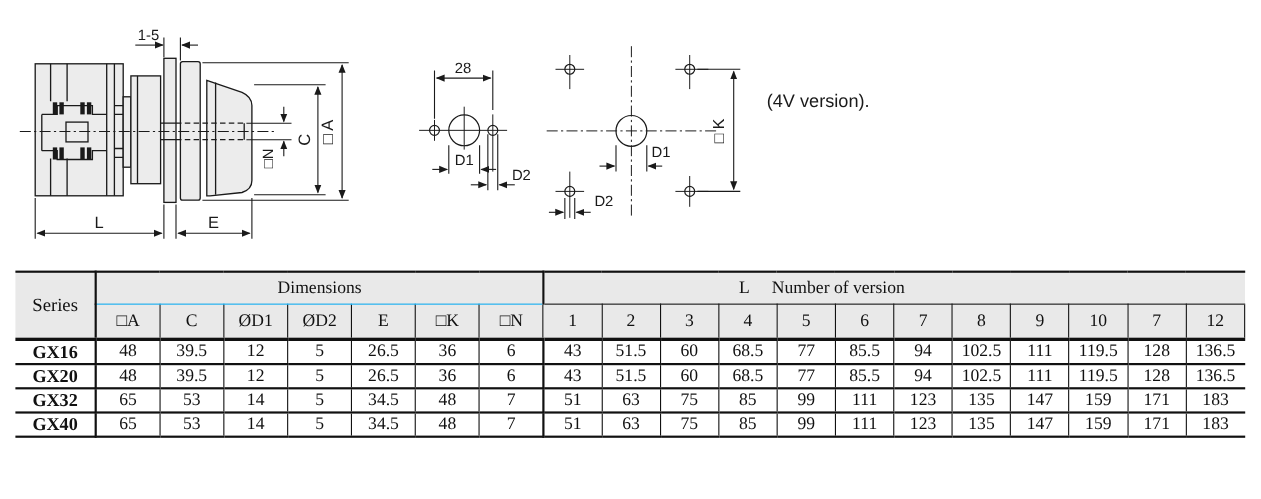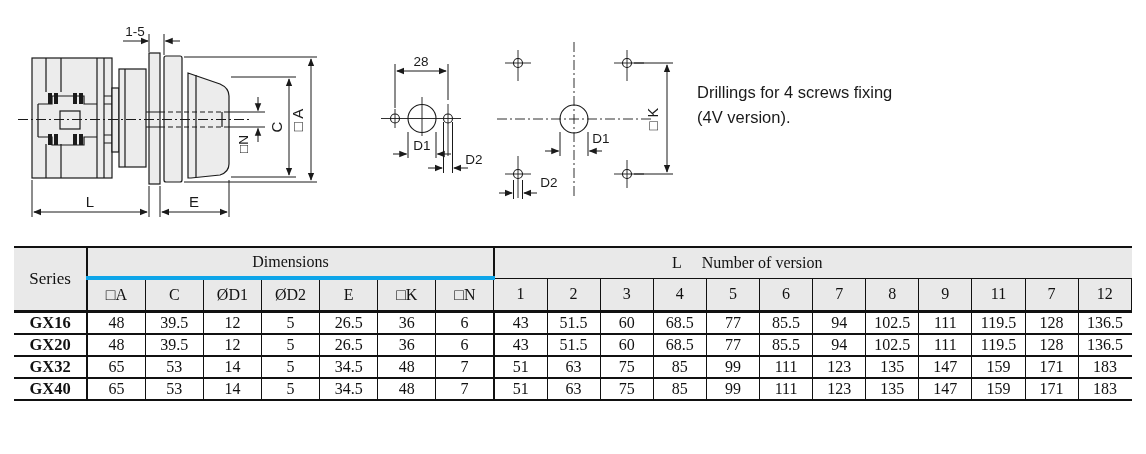--- a/index.html
+++ b/index.html
@@ -19,21 +19,21 @@
   thead th{background:#e9e9e9;}
   tr.h1 th{border-top:2px solid #111;height:28px;}
   tr.h2 th{height:30px;border-bottom:3px solid #111;}
   tbody tr{height:16px;}
   tbody td{border-bottom:2px solid #111;}
   tbody tr:last-child td{border-bottom:2.5px solid #111;}
   
   tr.h2 th, tbody td{border-left:1px solid #111;border-right:1px solid #111;}
   th.series{border-right:2.5px solid #111;border-left:none;border-bottom:3px solid #111;font-size:17px;}
   td.series{border-left:none;border-right:2.5px solid #111;font-weight:bold;font-size:16.5px;}
-  th.dimsh{border-bottom:4px solid #0ea5e9;border-right:2.5px solid #111;}
+  th.dimsh{border-bottom:1px solid #0ea5e9;border-right:2.5px solid #111;}
   th.elemsh{border-bottom:1px solid #111;border-right:none;}
   th.ncol,td.ncol{border-right:2.5px solid #111;}
   th.lastcol,td.lastcol{border-right:none;}
   .elhead{display:flex;justify-content:center;align-items:center;gap:20px;transform:translateX(-66px);}
 </style>
 </head>
 <body>
 
 <svg class="drawings" width="1146" height="244" viewBox="0 0 1146 244" xmlns="http://www.w3.org/2000/svg">
   <defs>
@@ -177,21 +177,20 @@
     </g>
   </g>
   <g font-family="Liberation Sans, sans-serif" font-size="13.5" fill="#1a1a1a" text-anchor="middle">
     <text x="601" y="143">D1</text>
     <text x="549" y="187">D2</text>
     <text x="658" y="119" font-size="14.5" transform="rotate(-90 658 119)">□ K</text>
   </g>
 </svg>
 
 <div class="note">
-  <div>Drillings for 4 screws fixing</div>
   <div>(4V version).</div>
 </div>
 
 <div class="tbl-wrap">
 <table>
   <colgroup>
     <col style="width:73px">
     <col span="7" style="width:58px">
     <col span="12" style="width:53px">
   </colgroup>
@@ -216,21 +215,21 @@
       <th class="ncol">□N</th>
       <th>1</th>
       <th>2</th>
       <th>3</th>
       <th>4</th>
       <th>5</th>
       <th>6</th>
       <th>7</th>
       <th>8</th>
       <th>9</th>
-      <th>11</th>
+      <th>10</th>
       <th>7</th>
       <th class="lastcol">12</th>
     </tr>
   </thead>
   <tbody>
     <tr>
       <td class="series">GX16</td>
       <td>48</td>
       <td>39.5</td>
       <td>12</td>

